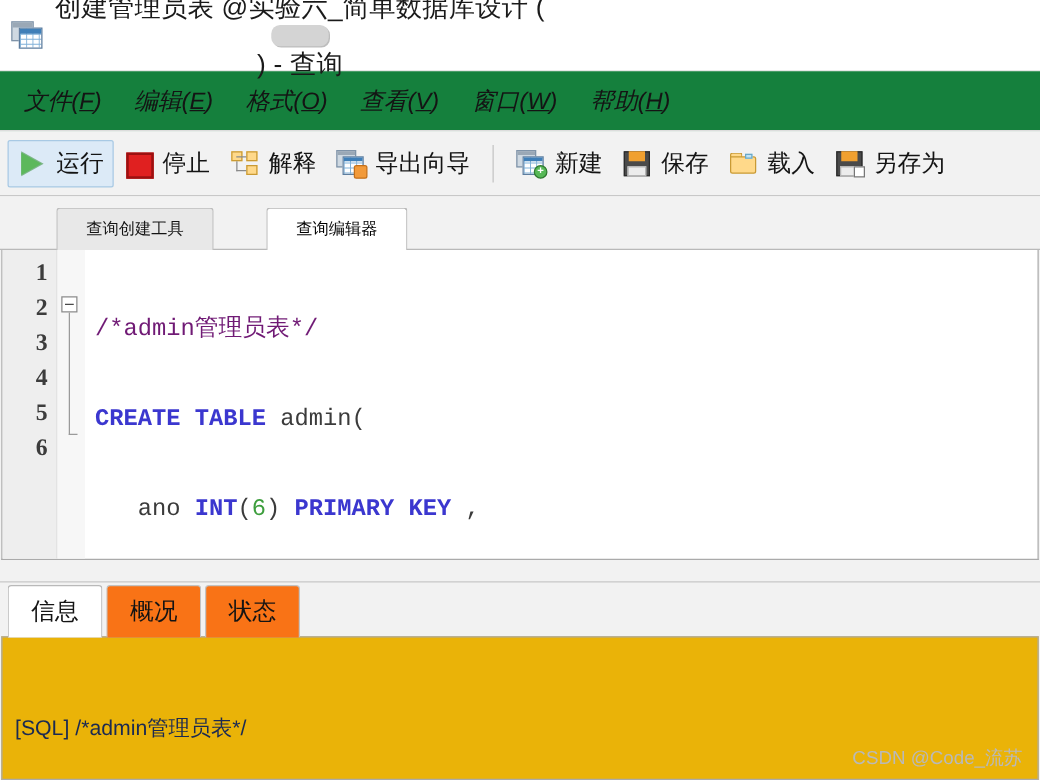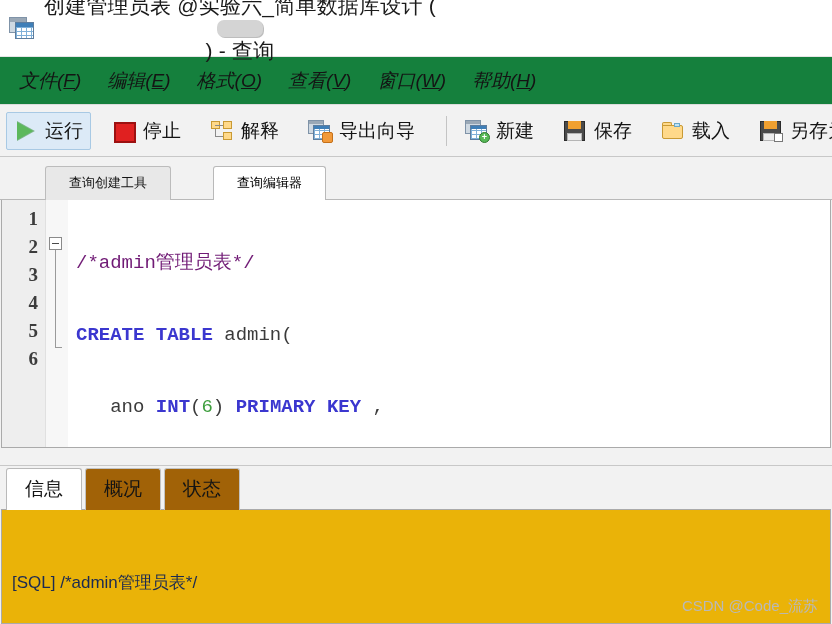--- a/index.html
+++ b/index.html
@@ -62,21 +62,21 @@
   
   .toolbar {
     height: 52px; background: #f2f2f2;
     display: flex; align-items: center;
     padding-left: 6px;
     border-bottom: 1px solid #c8c8c8;
     overflow: hidden;
   }
   .tb-btn {
     display: flex; align-items: center; height: 38px;
-    padding: 0 7px; margin-right: 13px; white-space: nowrap;
+    padding: 0 7px; margin-right: 0; white-space: nowrap;
     border: 1px solid transparent; border-radius: 2px; cursor: default;
   }
   .tb-btn.active { background: #dceaf7; border-color: #a8c9e4; }
   .tb-btn .lbl { font-size: 19px; color: #141414; margin-left: 7px; }
   .tb-sep { width: 1px; height: 30px; background: #c4c4c4; margin: 0 10px; flex: 0 0 auto; }
   .ico { width: 24px; height: 22px; position: relative; flex: 0 0 auto; }
 
   
   .ico-run::after {
     content: ""; position: absolute; left: 3px; top: 2px;
@@ -238,21 +238,21 @@
   }
   .btabstrip {
     height: 44px; display: flex; align-items: center;
     padding-left: 6px; background: #f2f2f2;
     border-top: 1px solid #c8c8c8;
     font-family: Liberation Serif, serif;
   }
   .btab {
     font-size: 19px; color: #141414;
     padding: 7px 18px 8px; margin-right: 3px;
-    background: #a16207; border: 1px solid #c2c2c2; border-bottom: none;
+    background: #f97316; border: 1px solid #c2c2c2; border-bottom: none;
     border-radius: 3px 3px 0 0; white-space: nowrap; cursor: default;
     position: relative; top: 1px;
   }
   .btab.active { background: #ffffff; border-color: #b9b9b9; }
   .outbox {
     height: 115px; background: #eab308;
     border: 1px solid #aaaaaa; margin: 0 1px;
     padding: 8px 0 0 10px; overflow: hidden;
     font-size: 17px; color: #1b2a52; line-height: 26px;
     white-space: pre;

